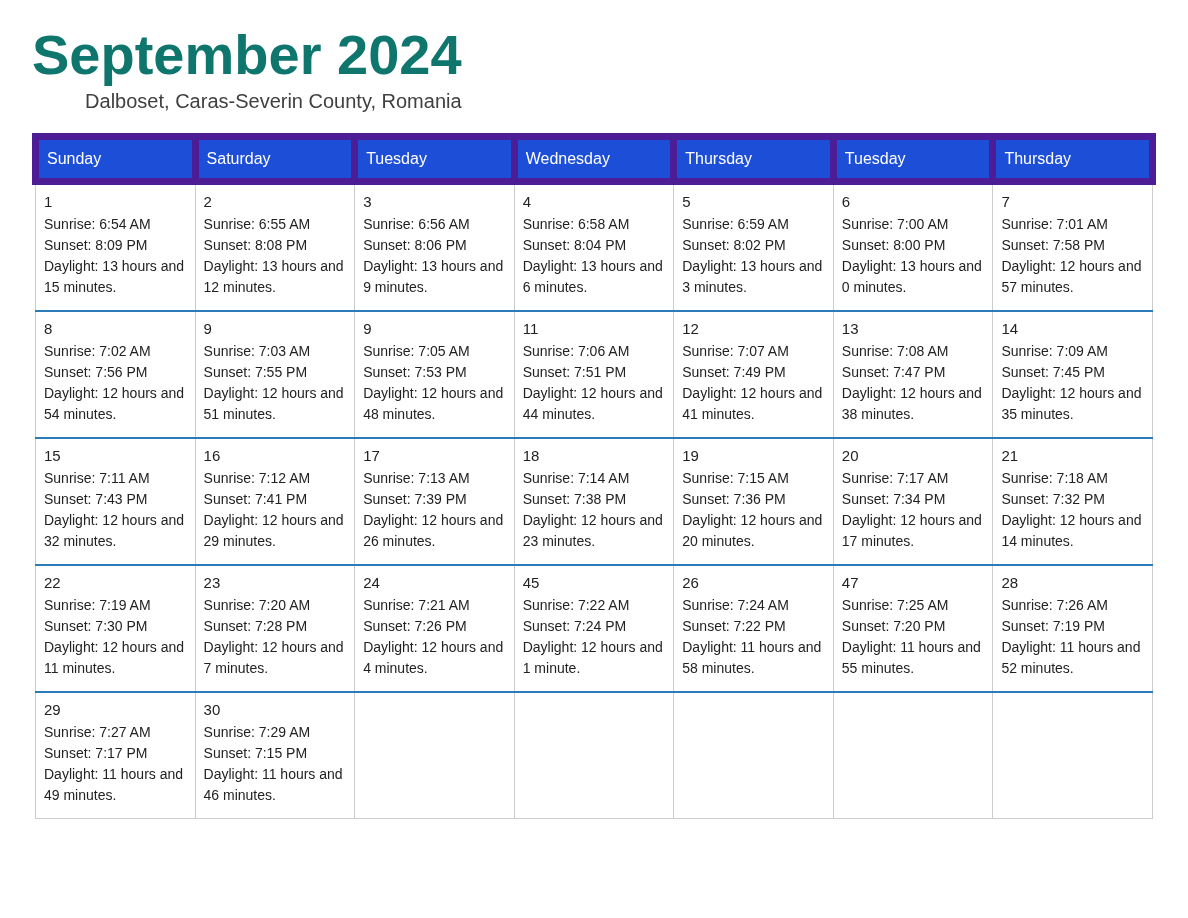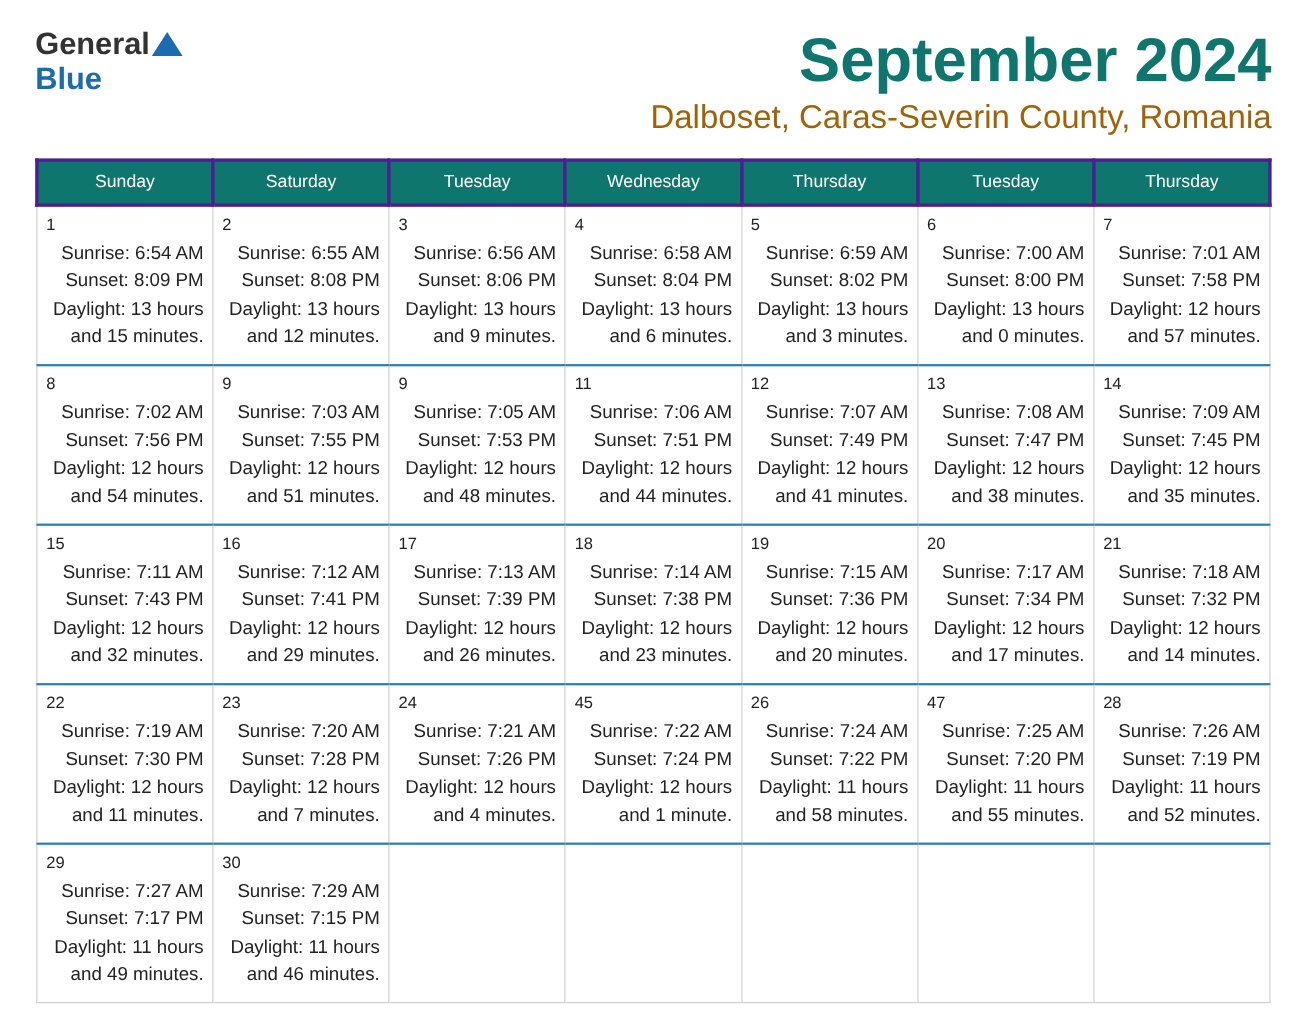--- a/index.html
+++ b/index.html
@@ -47,37 +47,36 @@
     .title-section {
       text-align: right;
     }
     .month-title {
       font-size: 56px;
       font-weight: bold;
       color: #0f766e;
       line-height: 1.1;
     }
     .location {
-      font-size: 30px;
-      color: #a16207;
+      font-size: 20px;
+      color: #404040;
       margin-top: 4px;
-      text-align: center;
     }
     .calendar {
       width: 100%;
       border-collapse: collapse;
     }
     .calendar th {
-      background-color: #0f766e;
+      background-color: #1d4ed8;
       color: #fff;
       padding: 10px 8px;
       font-size: 16px;
       font-weight: normal;
-      text-align: center;
-      border: 3px solid #4c1d95;
+      text-align: left;
+      border: 7px solid #4c1d95;
     }
     .calendar td {
       vertical-align: top;
       padding: 8px 8px 12px 8px;
       border: 1px solid #ccc;
       border-top: 2px solid #2b7bb9;
       font-size: 13px;
       color: #222;
       width: 14.28%;
       min-height: 90px;
@@ -85,42 +84,32 @@
     .calendar tr td {
       border-top: 2px solid #2b7bb9;
     }
     .day-number {
       font-size: 15px;
       font-weight: normal;
       margin-bottom: 4px;
       display: block;
     }
     .day-info {
-      font-size: 17px;
+      font-size: 14px;
       line-height: 1.5;
-      text-align: right;
     }
     .empty-cell {
       border: 1px solid #ccc;
       border-top: 2px solid #2b7bb9;
     }
   </style>
 </head>
 <body>
 
 <div class="header">
-  <div class="logo">
-    <div class="logo-top">
-      <span class="logo-general">General</span>
-      <span class="logo-triangle"></span>
-    </div>
-    <div>
-      <span class="logo-blue">Blue</span>
-    </div>
-  </div>
   <div class="title-section">
     <div class="month-title">September 2024</div>
     <div class="location">Dalboset, Caras-Severin County, Romania</div>
   </div>
 </div>
 
 <table class="calendar">
   <thead>
     <tr>
     <th>Sunday</th>

